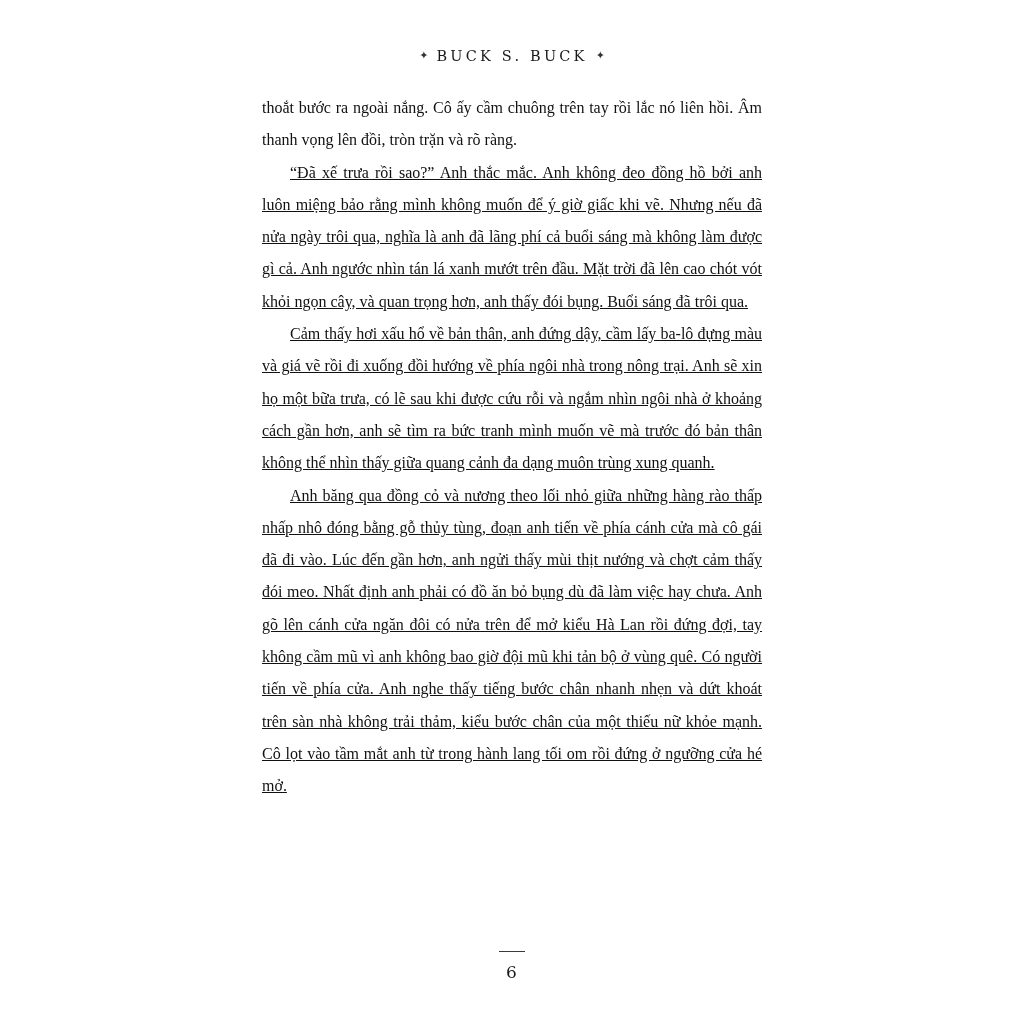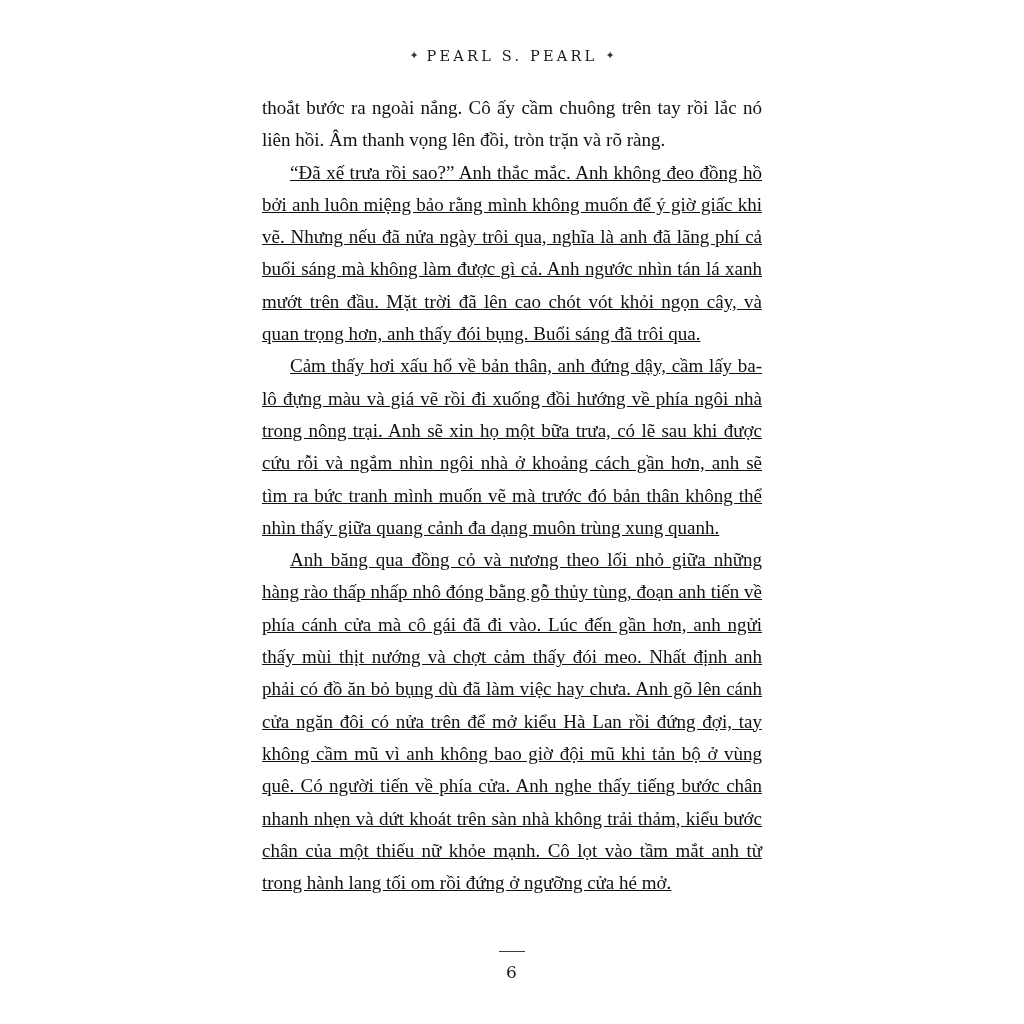--- a/index.html
+++ b/index.html
@@ -41,21 +41,21 @@
     padding: 0 8px;
   }
   .text-column {
     position: absolute;
     top: 92px;
     left: 262px;
     width: 500px;
   }
   .text-column p {
     margin: 0;
-    font-size: 19px;
+    font-size: 16px;
     line-height: 32.3px;
     text-align: justify;
     text-justify: inter-word;
     color: #111111;
     hyphens: none;
   }
   .text-column p.indent {
     text-indent: 28px;
     text-decoration: underline;
   }
@@ -79,21 +79,21 @@
     color: #1a1a1a;
     letter-spacing: 1px;
   }
 </style>
 </head>
 <body>
 
 <div class="page">
 
   <div class="running-head">
-    <span class="orn">✦</span><span class="title-text">PEARL S. PEARL</span><span class="orn">✦</span>
+    <span class="orn">✦</span><span class="title-text">BUCK S. BUCK</span><span class="orn">✦</span>
   </div>
 
   <div class="text-column">
     <p>thoắt bước ra ngoài nắng. Cô ấy cầm chuông trên tay rồi lắc nó liên hồi. Âm thanh vọng lên đồi, tròn trặn và rõ ràng.</p>
     <p class="indent">“Đã xế trưa rồi sao?” Anh thắc mắc. Anh không đeo đồng hồ bởi anh luôn miệng bảo rằng mình không muốn để ý giờ giấc khi vẽ. Nhưng nếu đã nửa ngày trôi qua, nghĩa là anh đã lãng phí cả buổi sáng mà không làm được gì cả. Anh ngước nhìn tán lá xanh mướt trên đầu. Mặt trời đã lên cao chót vót khỏi ngọn cây, và quan trọng hơn, anh thấy đói bụng. Buổi sáng đã trôi qua.</p>
     <p class="indent">Cảm thấy hơi xấu hổ về bản thân, anh đứng dậy, cầm lấy ba-lô đựng màu và giá vẽ rồi đi xuống đồi hướng về phía ngôi nhà trong nông trại. Anh sẽ xin họ một bữa trưa, có lẽ sau khi được cứu rỗi và ngắm nhìn ngôi nhà ở khoảng cách gần hơn, anh sẽ tìm ra bức tranh mình muốn vẽ mà trước đó bản thân không thể nhìn thấy giữa quang cảnh đa dạng muôn trùng xung quanh.</p>
     <p class="indent">Anh băng qua đồng cỏ và nương theo lối nhỏ giữa những hàng rào thấp nhấp nhô đóng bằng gỗ thủy tùng, đoạn anh tiến về phía cánh cửa mà cô gái đã đi vào. Lúc đến gần hơn, anh ngửi thấy mùi thịt nướng và chợt cảm thấy đói meo. Nhất định anh phải có đồ ăn bỏ bụng dù đã làm việc hay chưa. Anh gõ lên cánh cửa ngăn đôi có nửa trên để mở kiểu Hà Lan rồi đứng đợi, tay không cầm mũ vì anh không bao giờ đội mũ khi tản bộ ở vùng quê. Có người tiến về phía cửa. Anh nghe thấy tiếng bước chân nhanh nhẹn và dứt khoát trên sàn nhà không trải thảm, kiểu bước chân của một thiếu nữ khỏe mạnh. Cô lọt vào tầm mắt anh từ trong hành lang tối om rồi đứng ở ngưỡng cửa hé mở.</p>
   </div>
 
   <div class="footer">

